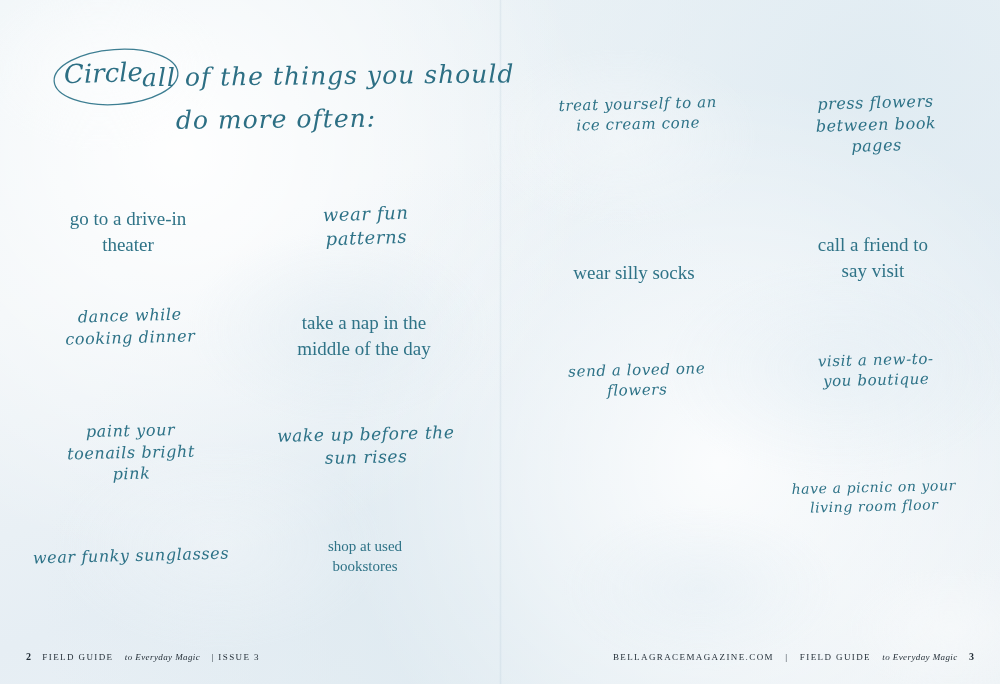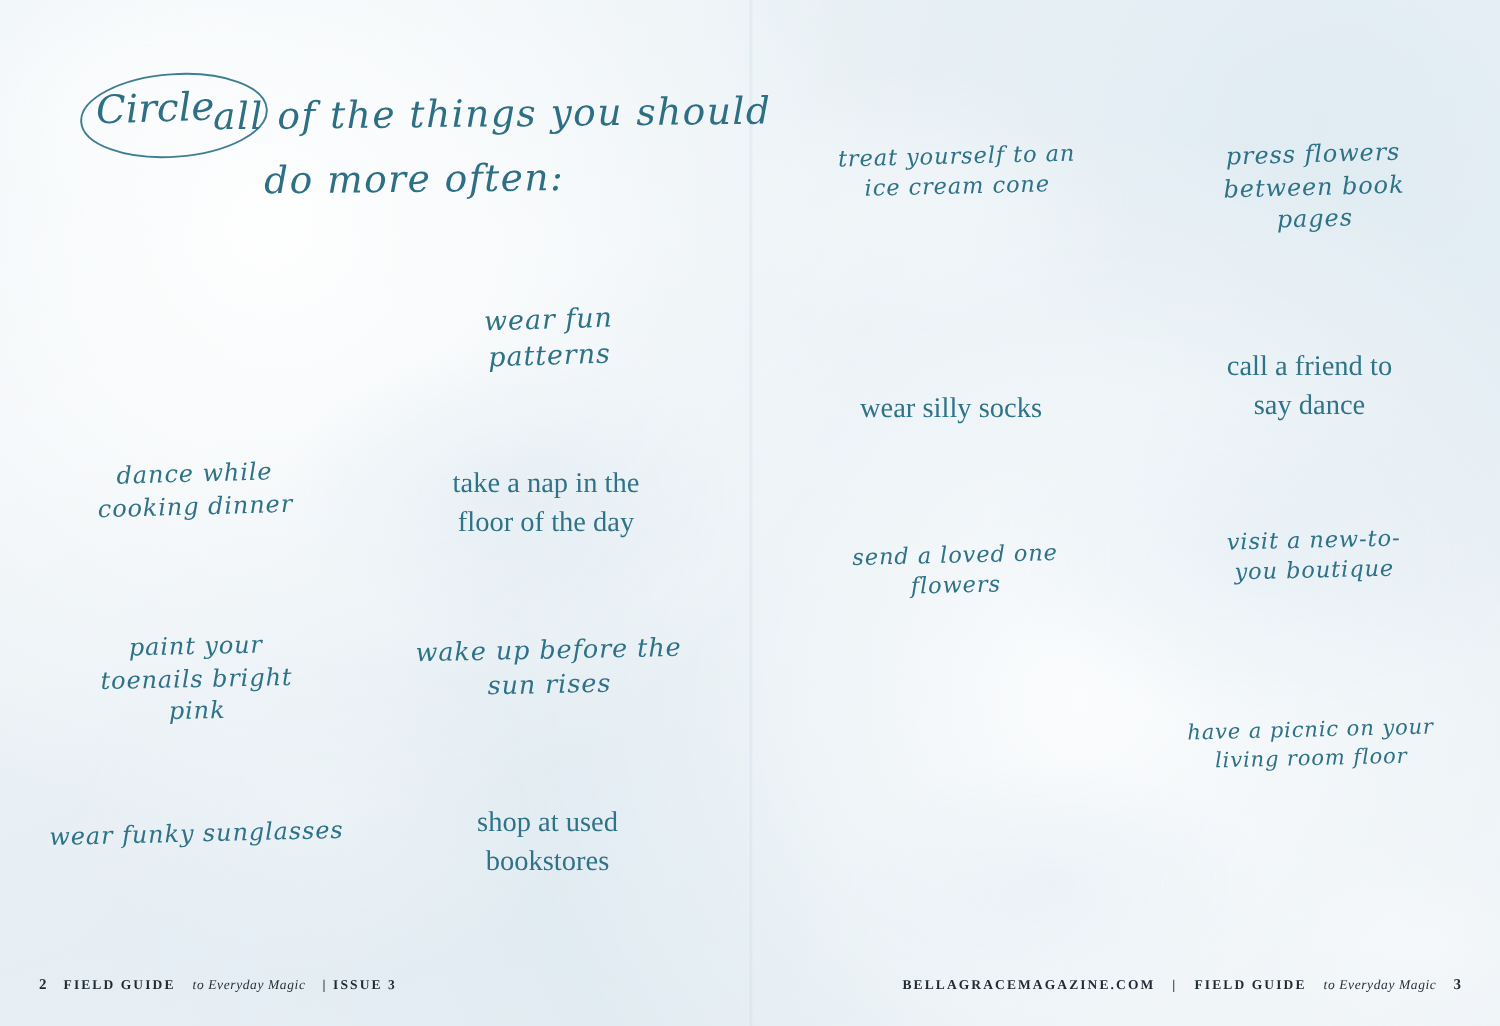--- a/index.html
+++ b/index.html
@@ -141,21 +141,21 @@
     white-space: nowrap;
   }
   .footer-left { left: 26px; }
   .footer-right { right: 26px; }
   .footer .pg {
     font-weight: bold;
     font-size: 10px;
     letter-spacing: 0;
   }
   .footer .caps {
-    font-weight: bold;
+    font-weight: normal;
     letter-spacing: 1.4px;
   }
   .footer .ital {
     font-style: italic;
     letter-spacing: .4px;
     text-align: center;
   }
   .footer .sep { padding: 0 4px; }
 </style>
 </head>
@@ -167,46 +167,48 @@
 
   <div class="heading">
     <svg class="circle-oval" viewBox="0 0 132 62">
       <ellipse cx="66" cy="31" rx="62" ry="27.5" transform="rotate(-4 66 31)"></ellipse>
     </svg>
     <span class="circle-word">Circle</span>
     <div class="heading-line1">all of the things you should</div>
     <div class="heading-line2">do more often:</div>
   </div>
 
+  <div class="item serif" style="left:38px; top:206px; width:180px; font-size:19px;">go to a drive-in
+theater</div>
   <div class="item script" style="left:40px; top:305px; width:180px; font-size:16px; transform:rotate(-1.6deg);">dance while
 cooking dinner</div>
   <div class="item script" style="left:38px; top:420px; width:186px; font-size:16px; transform:rotate(-1.2deg);">paint your
 toenails bright
 pink</div>
   <div class="item script" style="left:26px; top:545px; width:210px; font-size:16px; transform:rotate(-1.4deg);">wear funky sunglasses</div>
 
   <div class="item script" style="left:276px; top:202px; width:180px; font-size:18px; transform:rotate(-1.8deg);">wear fun
 patterns</div>
   <div class="item serif" style="left:266px; top:310px; width:196px; font-size:19px;">take a nap in the
-floor of the day</div>
+middle of the day</div>
   <div class="item script" style="left:272px; top:423px; width:188px; font-size:17px; transform:rotate(-1.2deg);">wake up before the
 sun rises</div>
-  <div class="item serif" style="left:272px; top:536px; width:186px; font-size:19px;">shop at used
+  <div class="item serif" style="left:272px; top:536px; width:186px; font-size:15px;">shop at used
 bookstores</div>
 
   <div class="item script" style="left:548px; top:94px; width:180px; font-size:15px; transform:rotate(-1.4deg);">treat yourself to an
 ice cream cone</div>
   <div class="item serif" style="left:544px; top:240px; width:180px; font-size:19px;margin-top:20px;">wear silly socks</div>
   <div class="item script" style="left:538px; top:360px; width:198px; font-size:15px; transform:rotate(-1.4deg);">send a loved one flowers</div>
 
   <div class="item script" style="left:788px; top:92px; width:176px; font-size:16px; transform:rotate(-1.6deg);">press flowers
 between book
 pages</div>
   <div class="item serif" style="left:780px; top:232px; width:186px; font-size:19px;">call a friend to
-say dance</div>
+say visit</div>
   <div class="item script" style="left:786px; top:350px; width:180px; font-size:15px; transform:rotate(-1.4deg);">visit a new-to-
 you boutique</div>
   <div class="item script" style="left:778px; top:478px; width:192px; font-size:14px; transform:rotate(-1.4deg);">have a picnic on your
 living room floor</div>
 
   <div class="footer footer-left">
     <span class="pg">2</span><span class="sep"> </span><span class="caps">FIELD GUIDE</span><span class="sep"> </span><span class="ital">to Everyday Magic</span><span class="sep"> </span><span class="caps">| ISSUE 3</span>
   </div>
 
   <div class="footer footer-right">

